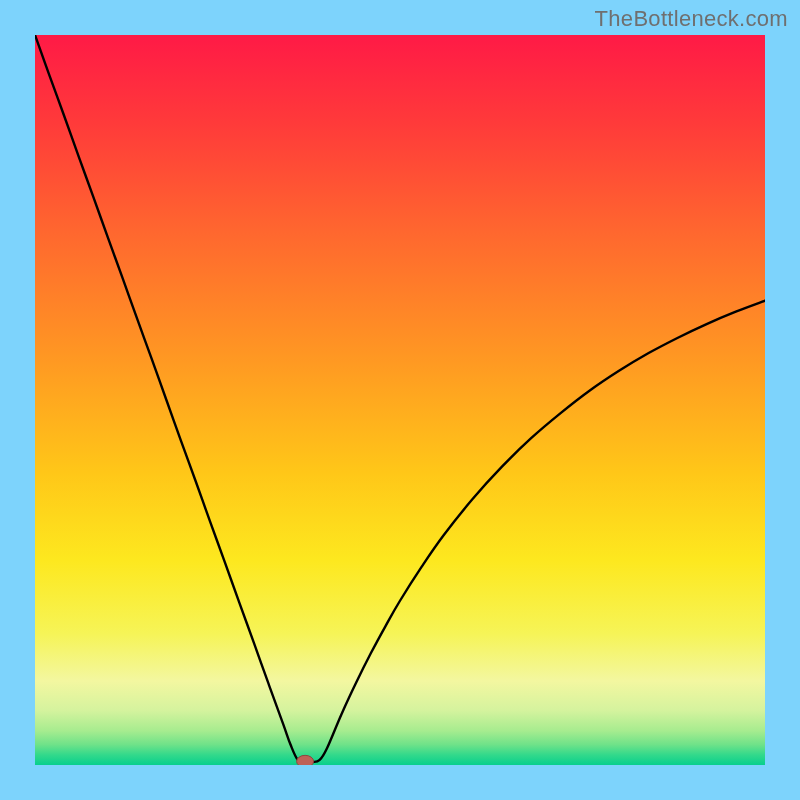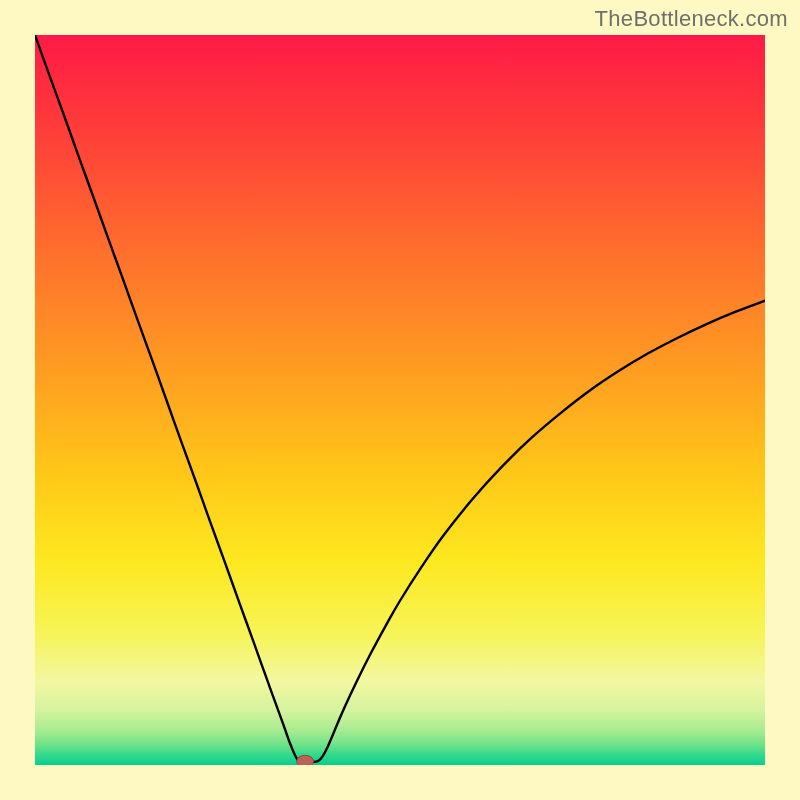--- a/index.html
+++ b/index.html
@@ -10,21 +10,21 @@
     background: #000;
     overflow: hidden;
     font-family: Arial, Helvetica, sans-serif;
   }
   .frame {
     position: absolute;
     left: 0;
     top: 0;
     width: 800px;
     height: 800px;
-    background: #fef9c3;
+    background: #7dd3fc;
   }
   .plot {
     position: absolute;
     left: 35px;
     top: 35px;
     width: 730px;
     height: 730px;
   }
   .gradient {
     position: absolute;

